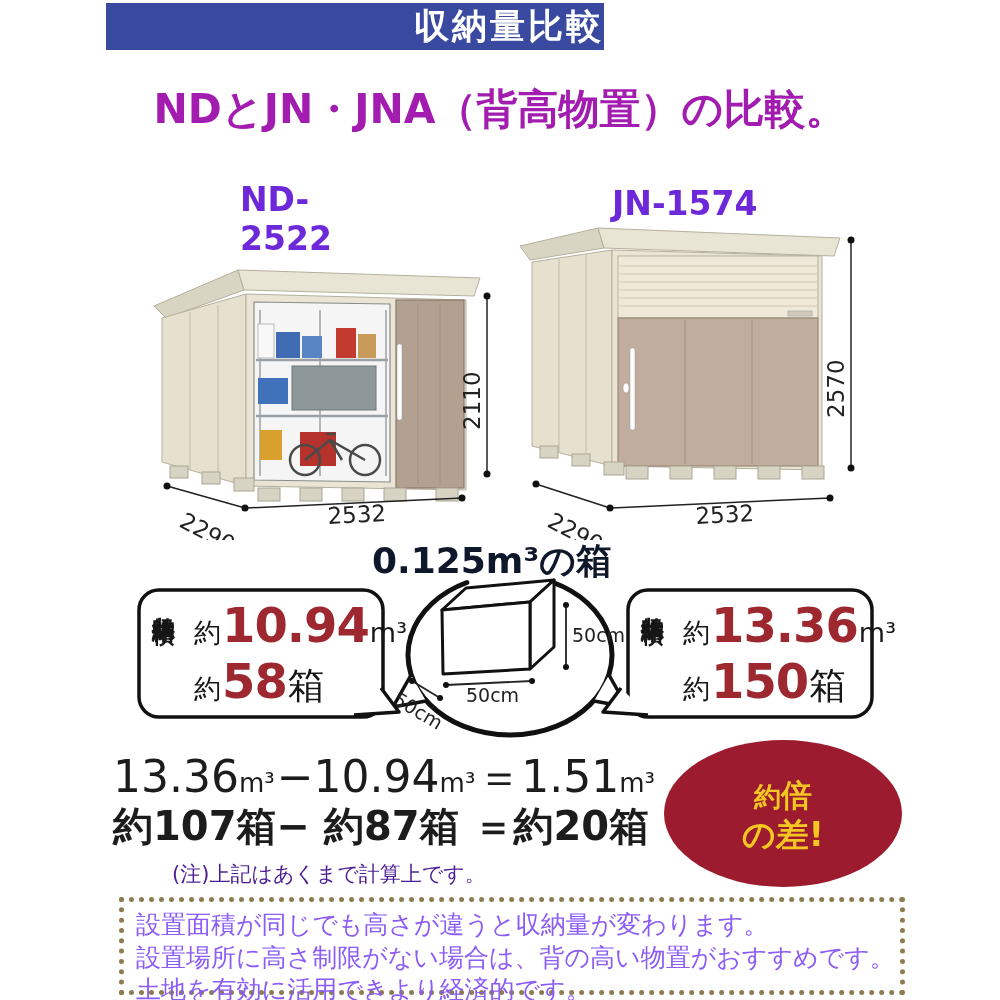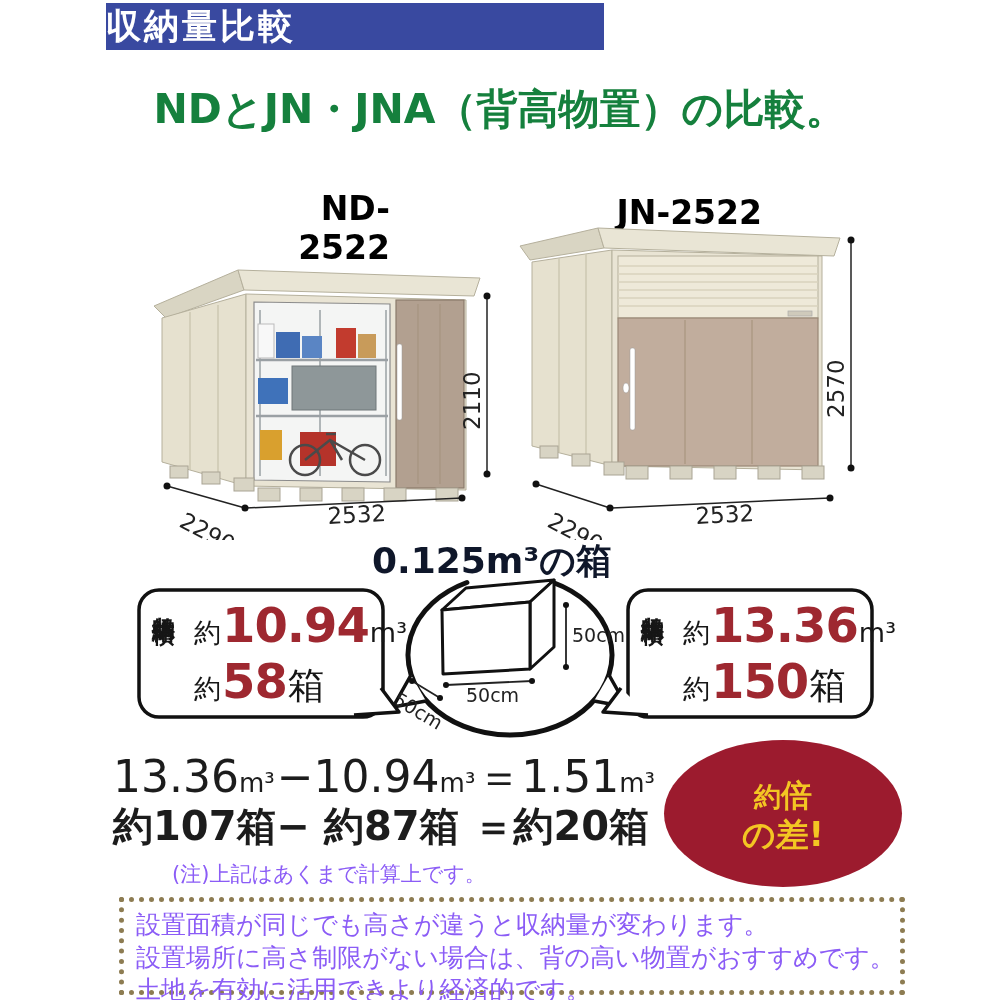--- a/index.html
+++ b/index.html
@@ -3,25 +3,25 @@
 <meta charset="utf-8">
 <style>
   html,body{margin:0;padding:0;background:#fff;}
   .canvas{position:relative;width:1000px;height:1000px;background:#ffffff;overflow:hidden;
           font-family:"DejaVu Sans","Liberation Sans",sans-serif;color:#1a1a1a;}
   .abs{position:absolute;}
 
   
   .banner{left:106px;top:3px;width:498px;height:47px;background:#3949a0;
           color:#ffffff;font-size:35px;font-weight:bold;letter-spacing:3px;
-          text-align:left;line-height:47px;}
-  .page-title{left:0;right:0;top:82px;text-align:center;font-size:41px;font-weight:600;color:#15803d;}
-
-  
-  .model{font-size:33px;font-weight:600;color:#000000;text-align:right;margin-top:9px;}
+          text-align:right;line-height:47px;}
+  .page-title{left:0;right:0;top:82px;text-align:center;font-size:41px;font-weight:600;color:#a21caf;}
+
+  
+  .model{font-size:33px;font-weight:600;color:#6d28d9;text-align:left;}
   .model-nd{left:240px;top:180px;width:150px;}
   .model-jn{left:612px;top:184px;width:150px;}
 
   
   .sheds-svg{left:140px;top:220px;}
   .bubble-svg{left:130px;top:525px;}
   .dim-label{font:500 23px "DejaVu Sans",sans-serif;fill:#222;}
   .cube-label{font:500 19px "DejaVu Sans",sans-serif;fill:#222;}
 
   .cube-title{left:372px;top:537px;width:240px;text-align:center;
@@ -40,21 +40,21 @@
   .cap-value{font-size:48px;font-weight:bold;color:#9e2830;letter-spacing:-1px;margin:0 1px;}
   .cap-unit{font-size:27px;color:#161616;}
   .cap-unit-box{font-size:37px;color:#161616;}
 
   
   .formula1{left:113px;top:748px;display:flex;align-items:baseline;white-space:nowrap;
             font-weight:500;color:#1c1c1c;}
   .formula1 .big{font-size:44px;}
   .formula1 .small{font-size:26px;margin-right:2px;}
   .formula2{left:113px;top:799px;font-size:40px;font-weight:700;color:#1c1c1c;white-space:nowrap;}
-  .formula-note{left:172px;top:860px;font-size:21px;color:#8b5cf6;}
+  .formula-note{left:172px;top:860px;font-size:21px;color:#4c1d95;}
 
   
   .badge{left:664px;top:740px;width:238px;height:147px;background:#9c1b2e;border-radius:50%;
          display:flex;flex-direction:column;align-items:center;justify-content:center;
          color:#f3c623;}
   .badge-line1{display:flex;align-items:baseline;margin-top:6px;}
   .badge-prefix{font-size:27px;font-weight:600;}
   .badge-value{font-size:58px;font-weight:bold;letter-spacing:-1px;}
   .badge-suffix{font-size:31px;font-weight:600;}
   .badge-line2{font-size:33px;font-weight:bold;margin-top:-4px;}
@@ -69,21 +69,21 @@
 
 <div class="canvas">
 
   <div class="abs banner">
     <span>収納量比較</span>
   </div>
 
   <div class="abs page-title">NDとJN・JNA（背高物置）の比較。</div>
 
   <div class="abs model model-nd">ND-2522</div>
-  <div class="abs model model-jn">JN-2522</div>
+  <div class="abs model model-jn">JN-1574</div>
 
   <svg class="abs sheds-svg" width="740" height="320" viewBox="0 0 740 320">
 
     <g>
 
       <polygon points="14,86 98,50 104,70 26,98" fill="#d9d5c3" stroke="#b5b09c" stroke-width="1"></polygon>
       <polygon points="98,50 340,58 334,76 104,70" fill="#e9e5d5" stroke="#b5b09c" stroke-width="1"></polygon>
 
       <polygon points="22,98 106,74 106,266 22,242" fill="#e6e1cf" stroke="#b5b09c" stroke-width="1"></polygon>
       <line x1="50" y1="92" x2="50" y2="250" stroke="#cdc7b2" stroke-width="1.5"></line>

